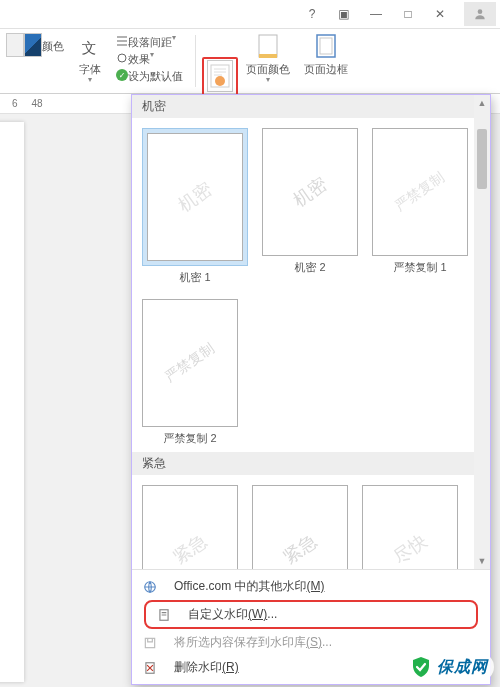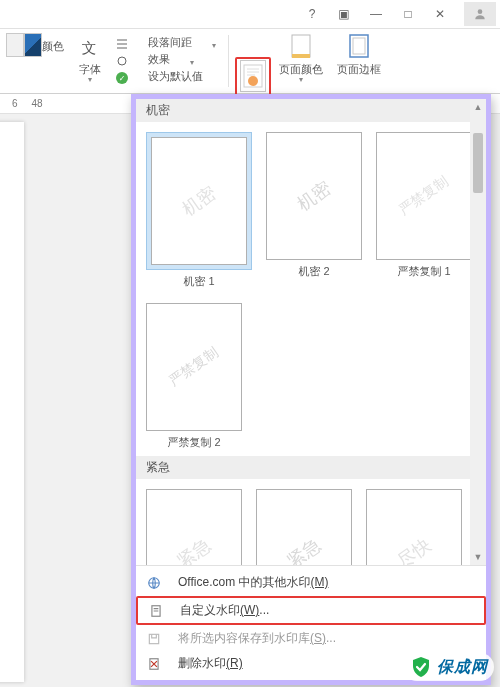--- a/index.html
+++ b/index.html
@@ -15,48 +15,48 @@
     .two-blocks { display:flex; gap:0; }
     .block-a { width: 18px; height: 24px; background: #f1f1f1; border: 1px solid #c9c9c9; }
     .block-b { width: 18px; height: 24px; background: linear-gradient(135deg,#2a6fb7 50%,#15406c 50%); border: 1px solid #c9c9c9; }
     .rlabel { font-size: 11px; color: #595959; margin-top: 3px; }
 
     .big-btn { display: flex; flex-direction: column; align-items: center; justify-content: flex-start; padding: 2px 6px 0; height: 58px; }
     .big-btn-icon { width: 24px; height: 24px; display: flex; align-items: center; justify-content: center; }
     .watermark-icon-wrap { width: 26px; height: 32px; border: 1px solid #c9c9c9; background: #fff; position:relative; }
 
     .opts-col { display: flex; flex-direction: column; padding-top: 2px; gap: 2px; }
-    .opt-item { display: flex; align-items: flex-end; gap: 20px; font-size: 11px; color: #555; padding: 0 6px; }
+    .opt-item { display: flex; align-items: flex-start; gap: 0; font-size: 11px; color: #555; padding: 0 6px; }
     .check-icon { width: 12px; height: 12px; border-radius: 50%; background: #4caf50; color:#fff; display:flex; align-items:center; justify-content:center; font-size:8px; }
 
     .red-highlight { border: 2px solid #e53935 !important; border-radius: 2px; padding: 1px 3px 0; margin-top: 24px; }
 
     .divider { width: 1px; background: #e1e1e1; height: 52px; margin: 2px 4px 0; }
 
     .ruler { height: 20px; background: #fff; border-bottom: 1px solid #e1e1e1; font-size: 10px; color: #777; padding-left: 12px; display:flex; align-items:center; gap:14px; }
     .doc-area { position:relative; height: 573px; background: #f1f1f1; }
     .page-edge { position:absolute; left:-24px; top:8px; width:48px; height:560px; background:#fff; box-shadow: 0 0 4px rgba(0,0,0,0.2); }
 
-    .dropdown-panel { position: absolute; left: 131px; top: 94px; width: 360px; height: 591px; background: #fff; border: 5px solid #c4b5fd; box-shadow: 2px 4px 10px rgba(0,0,0,0.25); display:flex; flex-direction:column; }
+    .dropdown-panel { position: absolute; left: 131px; top: 94px; width: 360px; height: 591px; background: #fff; border: 1px solid #c4b5fd; box-shadow: 2px 4px 10px rgba(0,0,0,0.25); display:flex; flex-direction:column; }
     .gallery-area { overflow:auto; }
     .section-hdr { background: #eeeeee; padding: 3px 10px; font-size: 12px; color: #555; }
     .thumbs { display: flex; flex-wrap: wrap; gap: 14px; padding: 10px 10px 6px; }
     .thumb-set { display:flex; flex-direction:column; align-items:center; }
     .thumb { width: 96px; height: 128px; background: #fff; border: 1px solid #b0b0b0; display:flex; align-items:center; justify-content:center; position:relative; }
     .thumb-wrap-sel { padding: 4px; background: #cde4f7; border: 1px solid #9ec8ea; }
     .wm-text { transform: rotate(-35deg); color: #d9d9d9; font-size: 18px; font-family: STKaiti, KaiTi, serif; }
     .wm-text.lt { color: #e2e2e2; }
     .thumb-label { font-size: 11px; color: #555; margin-top: 4px; text-align:center; }
     .sep-line { border-top: 1px solid #e1e1e1; }
 
     .menu-items { padding: 4px 0; }
     .menu-item { display:flex; align-items:center; gap:16px; padding: 4px 10px; font-size: 12px; color:#444; }
     .menu-item .mi-icon { width: 16px; height: 16px; display:flex; align-items:center; justify-content:center; color:#666; }
     .menu-item.disabled { color: #9a9a9a; }
-    .menu-item.red-highlight { margin: 1px 0; }
+    .menu-item.red-highlight { margin: 1px 12px; border-radius: 8px; }
     .menu-item .underline { text-decoration: underline; }
 
     .scrollbar-v { position:absolute; right:0; top:0; width:16px; height:100%; background:#f0f0f0; }
     .scrollbar-thumb { width:10px; margin:18px auto 0; height:60px; background:#c1c1c1; border-radius:2px; }
     .scrollbar-btn { width:16px; height:16px; display:flex; align-items:center; justify-content:center; color:#888; font-size:9px; }
     .chev { font-size:8px; color:#888; margin-top:-2px; }
   </style>
 </head>
 <body>
 <div class="app">

